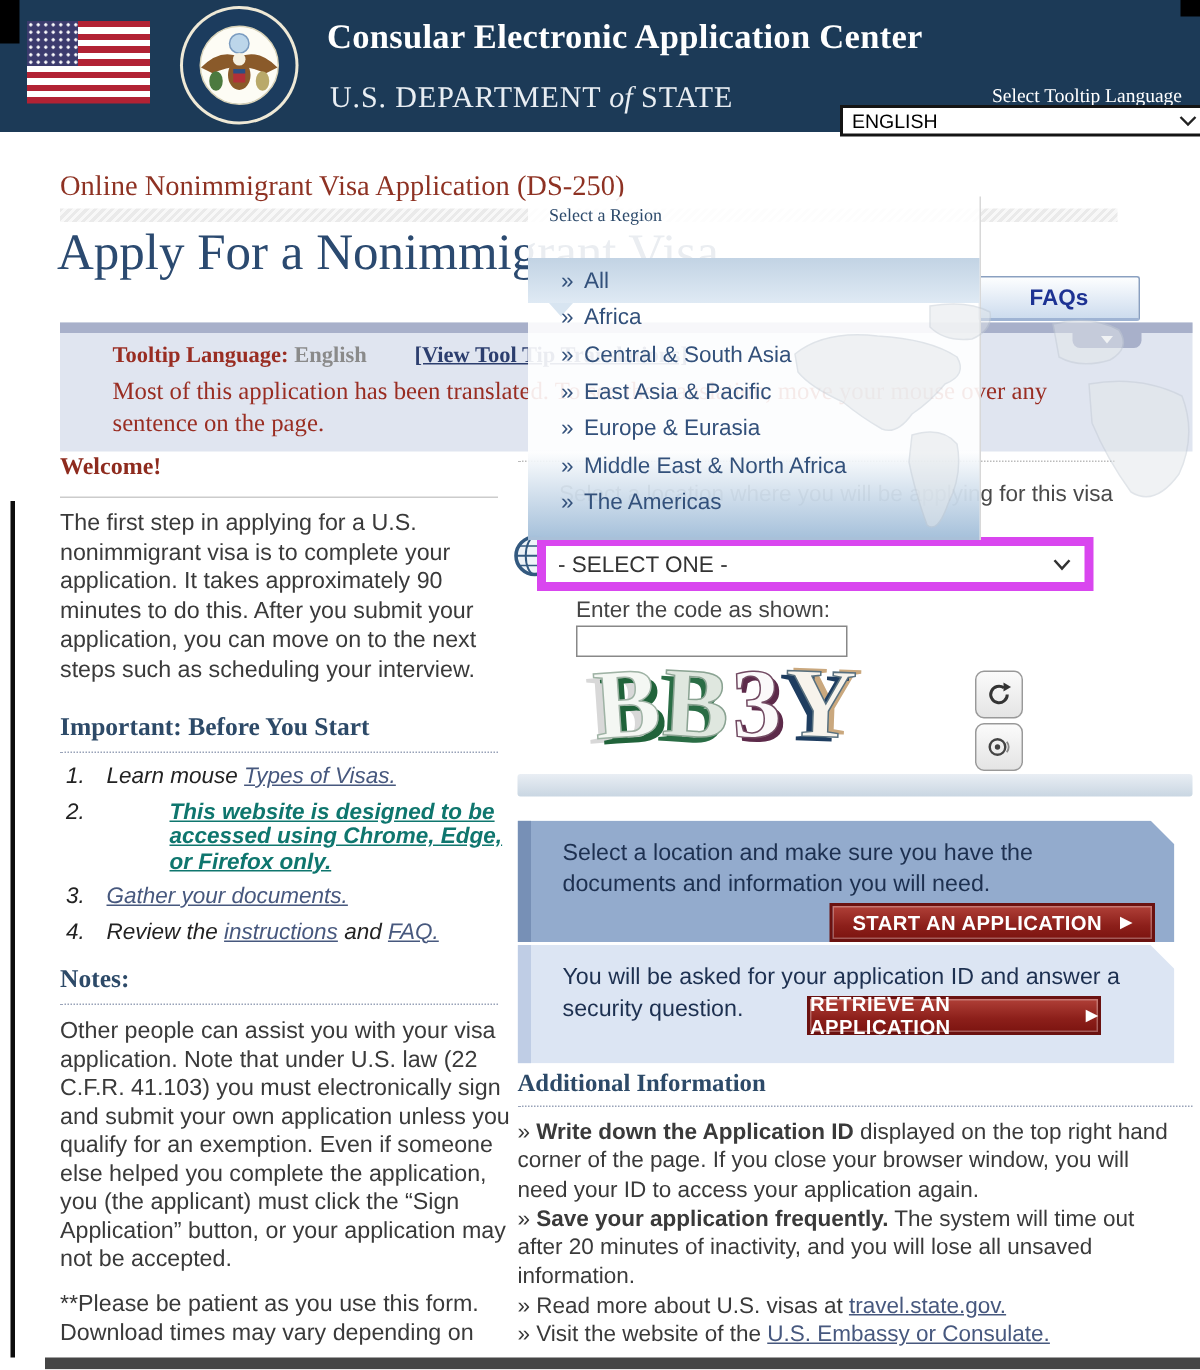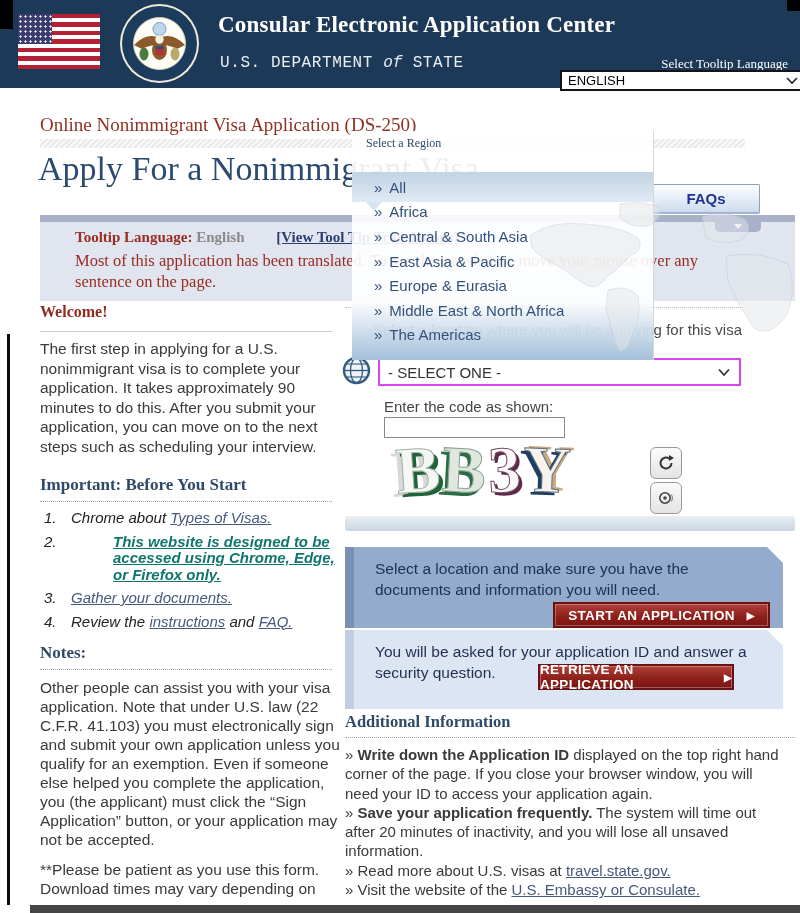--- a/index.html
+++ b/index.html
@@ -10,22 +10,22 @@
   .hd{position:absolute;left:0;top:0;width:800px;height:88px;background:#1c3a57;}
   .corner-l{position:absolute;left:0;top:0;width:13px;height:29px;background:#000;}
   .corner-r{position:absolute;right:0;top:0;width:13px;height:11px;background:#000;}
   .flag{position:absolute;left:18px;top:14px;width:82px;height:55px;
         background:repeating-linear-gradient(to bottom,#b22234 0 4.25px,#fff 4.25px 8.5px);}
   .flag .canton{position:absolute;left:0;top:0;width:34px;height:30px;background:#3c3b6e;
         background-image:radial-gradient(#fff 0.9px,transparent 1.2px);background-size:5px 5px;}
   .seal{position:absolute;left:119px;top:3px;width:81px;height:81px;}
   .brand-title{position:absolute;left:218px;top:12px;color:#fff;font-family:"Liberation Serif",serif;
         font-weight:bold;font-size:23px;letter-spacing:.2px;}
-  .brand-sub{position:absolute;left:220px;top:54px;color:#e9eef3;font-family:Liberation Mono, monospace;
-        font-size:16px;letter-spacing:.6px;}
+  .brand-sub{position:absolute;left:220px;top:54px;color:#e9eef3;font-family:Liberation Serif, serif;
+        font-size:20px;letter-spacing:.6px;}
   .brand-sub .ofit{font-style:italic;text-transform:lowercase;letter-spacing:0;}
   .sel-lang-label{position:absolute;right:12px;top:56px;color:#fff;font-family:"Liberation Serif",serif;font-size:13px;}
   .lang-select{position:absolute;left:560px;top:70px;width:230px;height:17px;background:#fff;
         border:2px solid #141414;display:flex;align-items:center;justify-content:space-between;
         padding:0 6px;font-size:13px;color:#000;cursor:pointer;}
 
   
   .app-title{position:absolute;left:40px;top:114px;font-family:"Liberation Serif",serif;
         font-size:19px;color:#8e3223;}
   .hatch{position:absolute;left:40px;top:139px;width:705px;height:9px;
@@ -68,21 +68,21 @@
   .h-notes{position:absolute;left:40px;top:643px;font-family:"Liberation Serif",serif;
         font-weight:bold;font-size:17px;color:#2d4a68;}
   .dot2{position:absolute;left:40px;top:669px;width:292px;}
   .p-notes{position:absolute;left:40px;top:678px;width:302px;font-size:15.5px;line-height:19px;color:#3a3a3a;}
   .p-patience{position:absolute;left:40px;top:860px;width:302px;font-size:15.5px;line-height:19px;color:#3a3a3a;}
 
   
   .gs-dotted{position:absolute;left:345px;top:307px;width:398px;border-top:1px dotted #bbb;z-index:2;}
   .gs-line{position:absolute;right:58px;top:321px;white-space:nowrap;font-size:15px;color:#4a4a4a;z-index:2;}
   .globe{position:absolute;left:342px;top:356px;width:29px;height:29px;z-index:2;}
-  .sel-one{position:absolute;left:378px;top:358px;width:343px;height:24px;border:2px solid #d946ef;
+  .sel-one{position:absolute;left:358px;top:358px;width:343px;height:24px;border:6px solid #d946ef;
         background:#fff;display:flex;align-items:center;justify-content:space-between;padding:0 8px;
         font-size:15px;color:#333;z-index:2;cursor:pointer;}
   .cap-label{position:absolute;left:384px;top:398px;font-size:15px;color:#444;}
   .cap-input{position:absolute;left:384px;top:417px;width:181px;height:21px;border:1px solid #888;
         background:#fff;box-sizing:border-box;}
   .captcha{position:absolute;left:396px;top:434px;display:flex;letter-spacing:2px;
         font-family:"Liberation Serif",serif;font-weight:bold;font-size:66px;line-height:72px;}
   .cl{display:inline-block;}
   .cl0{color:#f4f7f3;text-shadow:4px 4px 0 #20633a,-5px 3px 0 #d8d8d8;-webkit-text-stroke:1px #9fb3a5;transform:rotate(-4deg);}
   .cl1{color:#dfe7df;text-shadow:-3px 4px 0 #2a6d45;-webkit-text-stroke:1px #8aa392;transform:rotate(3deg);}
@@ -205,21 +205,21 @@
   <div class="welcome">Welcome!</div>
   <div class="wl-line"></div>
   <div class="p-intro">The first step in applying for a U.S. nonimmigrant visa is to complete your application. It takes approximately 90 minutes to do this. After you submit your application, you can move on to the next steps such as scheduling your interview.</div>
 
   <div class="h-important">Important: Before You Start</div>
   <div class="dot1 dotline"></div>
 
   <div class="steps">
     <div class="step">
       <span class="num">1.</span>
-      <span><span>Chrome about </span><span class="lnk">Types of Visas.</span></span>
+      <span><span>Learn mouse </span><span class="lnk">Types of Visas.</span></span>
     </div>
     <div class="step">
       <span class="num">2.</span>
       <span class="step-bold">This website is designed to be accessed using Chrome, Edge, or Firefox only.</span>
     </div>
     <div class="step">
       <span class="num">3.</span>
       <span class="lnk">Gather your documents.</span>
     </div>
     <div class="step">

